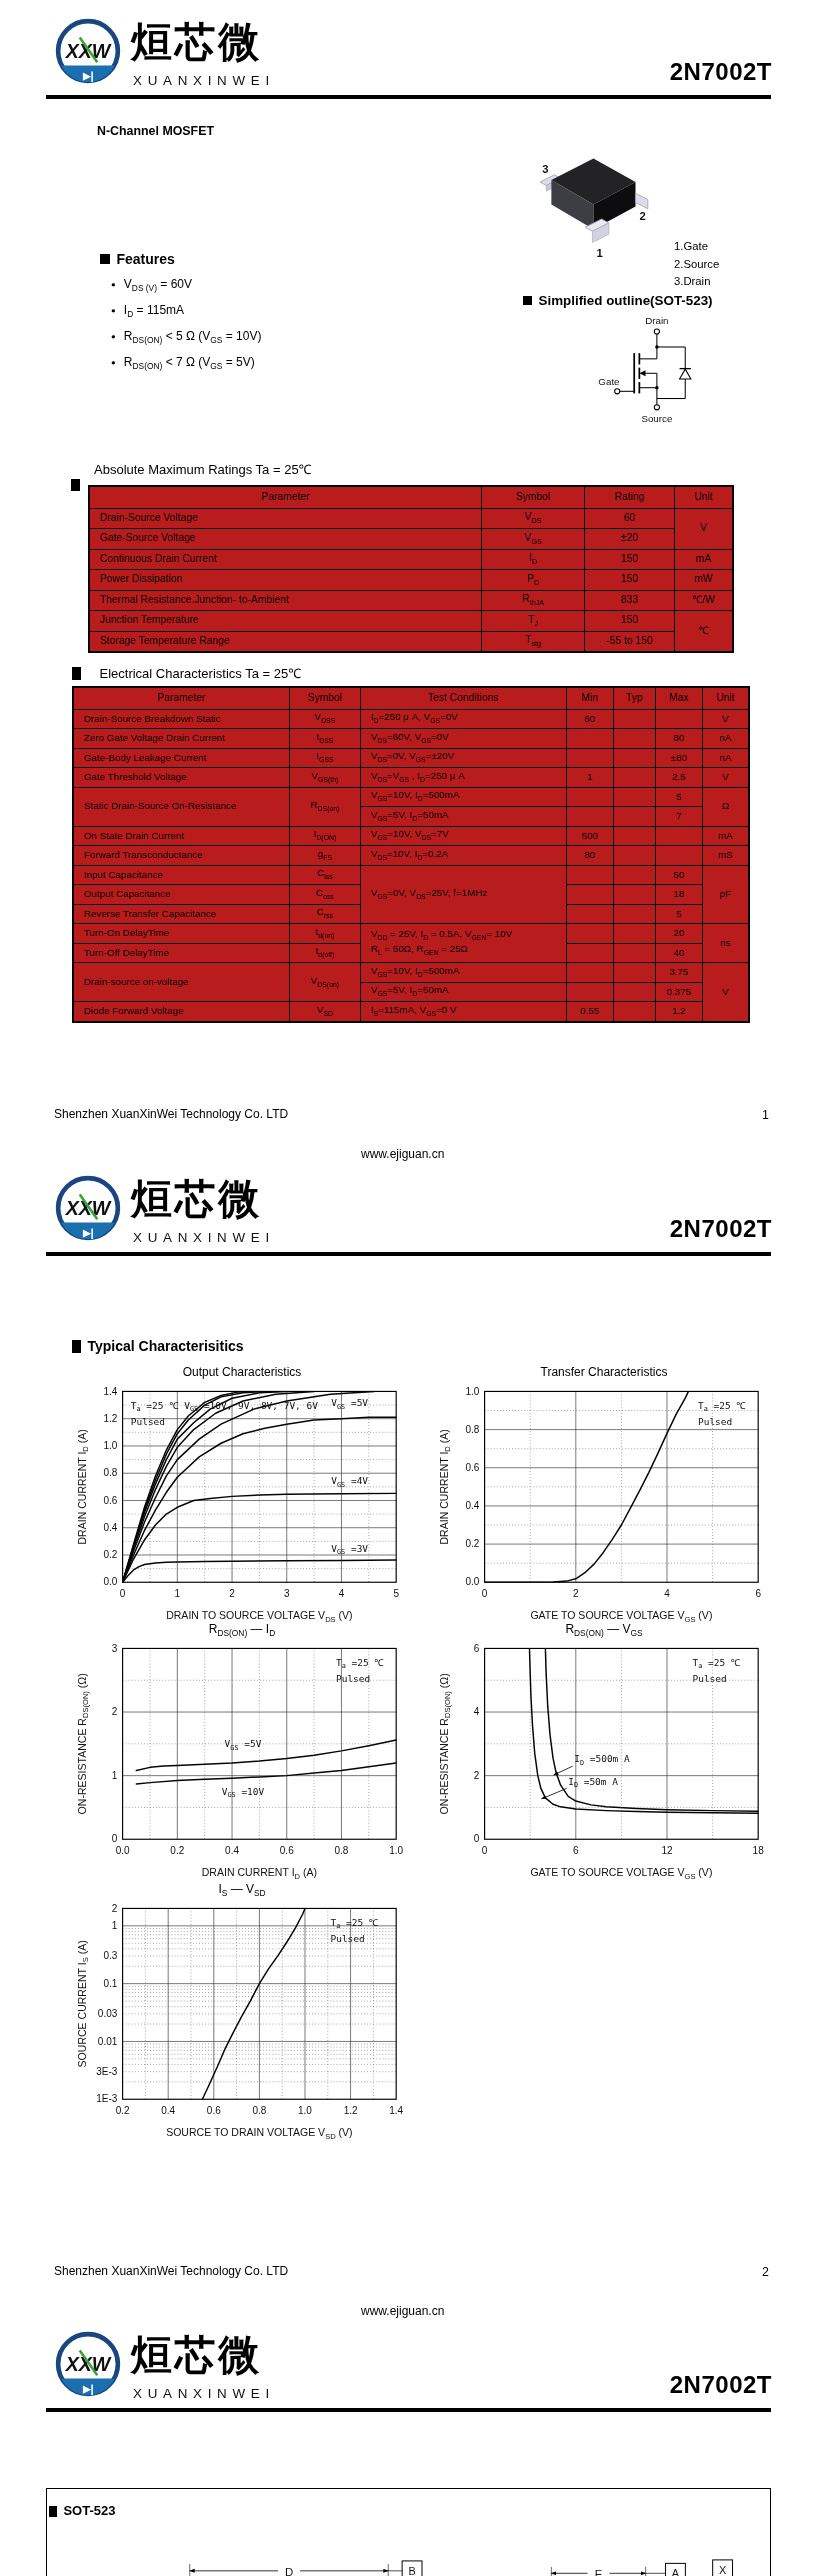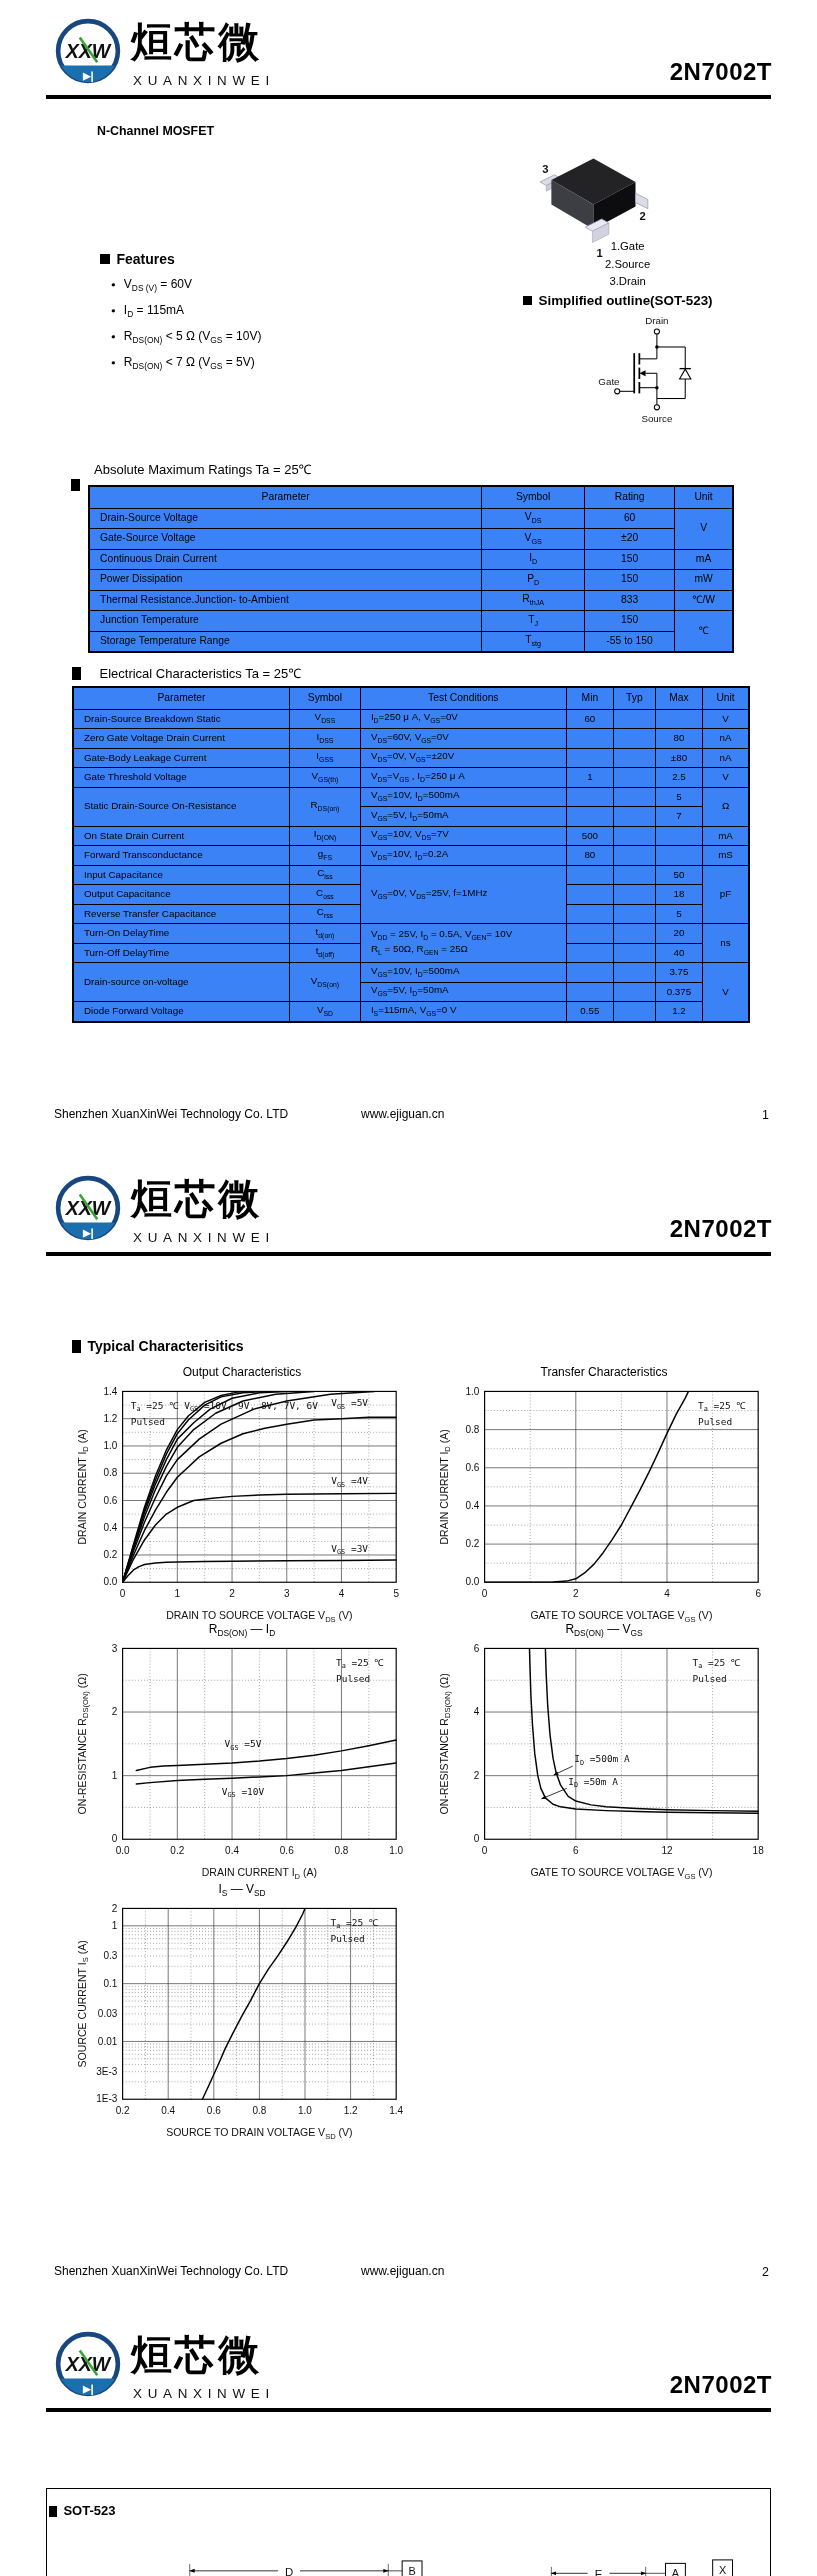--- a/index.html
+++ b/index.html
@@ -10,31 +10,31 @@
   .partnum{position:absolute;right:46px;top:58px;font-size:24px;font-weight:700;letter-spacing:0.5px;}
   .cn{font-size:41px;font-weight:900;letter-spacing:2.6px;line-height:1;}
   .en{font-size:13.4px;letter-spacing:5.7px;color:#111;margin-top:3.1px;}
   .sec-square{display:inline-block;width:10.3px;height:10.3px;background:#000;margin-right:6.2px;}
   .sec{font-size:14px;font-weight:700;}
   .h2{font-size:13px;font-weight:500;margin-left:12px;}
   sub{font-size:.7em;}
   .feat{font-size:12px;line-height:21.6px;white-space:nowrap;}
   .feat .dot{font-size:7.7px;vertical-align:1px;margin-right:8.2px;}
   .tblwrap{border:1.5px solid #000;}
-  table.dtable{width:100%;border-collapse:collapse;table-layout:fixed;background:#3b82f6;}
+  table.dtable{width:100%;border-collapse:collapse;table-layout:fixed;background:#b91c1c;}
   .dtable th,.dtable td{border:1px solid #000;text-align:center;vertical-align:middle;padding:1.5px 3.1px;font-size:10.3px;font-weight:400;white-space:pre-line;line-height:1.25;}
   .dtable thead th{height:17.5px;}
   .amr td{height:16.5px;}
   .ec td{height:15.5px;font-size:9.8px;}
   .dtable td.al{text-align:left;padding-left:10px;}
   .ctitle{font-size:12px;text-align:center;height:17.5px;}
   .chart-widget{position:absolute;width:340px;}
   .legend-line{font-size:11.3px;line-height:17.5px;}
   .footer-co{position:absolute;left:54px;font-size:12px;}
-  .footer-url{position:absolute;left:361px;font-size:12px;}
+  .footer-url{position:absolute;left:361px;font-size:12px;margin-top:40px;}
   .footer-pg{position:absolute;right:49px;font-size:12.4px;}
   .boxed{border:1px solid #000;}
   svg text{fill:#111;}
 </style>
 </head>
 <body>
 
 <div id="doc">
 
   <div class="page" style="top:0;">
@@ -71,21 +71,21 @@
       <polygon points="30,64 112,22 194,68 112,112" fill="#232326"></polygon>
       <polygon points="30,64 30,112 112,160 112,112" fill="#3d3d44"></polygon>
       <polygon points="112,112 194,68 194,116 112,160" fill="#0d0d10"></polygon>
       <polygon points="194,90 218,102 218,120 194,108" fill="#dcdce8" stroke="#9a9ab0" stroke-width="1.5"></polygon>
       <polygon points="96,156 128,140 142,148 110,164" fill="#e9e9f2" stroke="#9a9ab0" stroke-width="1.5"></polygon>
       <polygon points="110,164 142,148 142,170 110,186" fill="#d2d2e2" stroke="#9a9ab0" stroke-width="1"></polygon>
       <text x="12" y="50" font-size="22" font-weight="bold">3</text>
       <text x="214" y="142" font-size="22" font-weight="bold" text-anchor="end">2</text>
       <text x="118" y="214" font-size="22" font-weight="bold">1</text>
     </svg>
-    <div class="abs" style="left:605px;top:238px;text-align:center;">
+    <div class="abs" style="left:674px;top:238px;">
       <div class="legend-line">1.Gate</div>
       <div class="legend-line">2.Source</div>
       <div class="legend-line">3.Drain</div>
     </div>
     <div class="abs" style="left:523px;top:293px;">
       <span class="sec-square" style="width:9.3px;height:9.3px;"></span><span style="font-size:13.4px;font-weight:700;">Simplified outline(SOT-523)</span>
     </div>
 
     <svg class="abs" style="left:577px;top:317px;" width="134" height="111" viewBox="0 0 260 215">
       <text x="155" y="14" font-size="19" text-anchor="middle">Drain</text>

